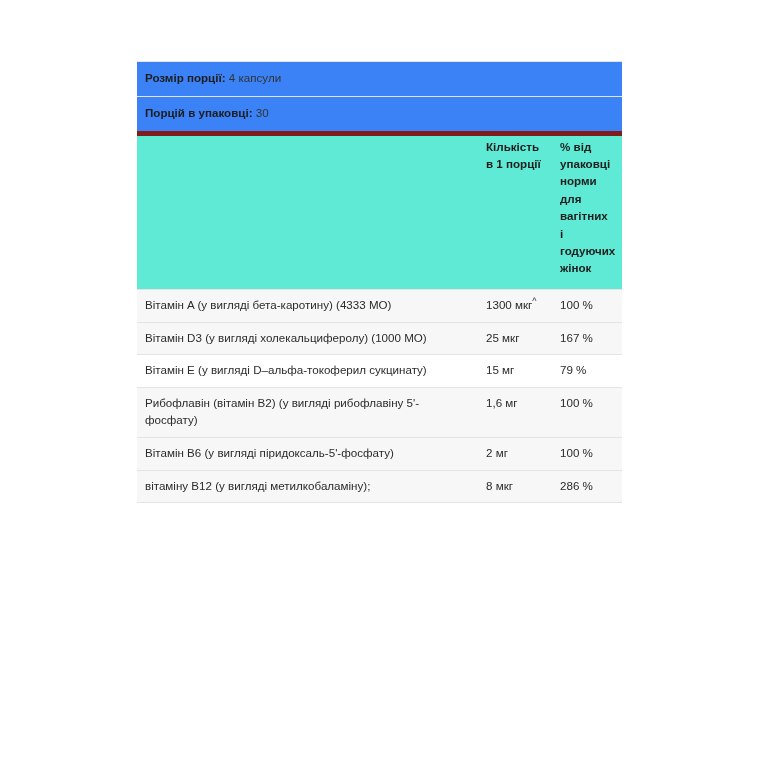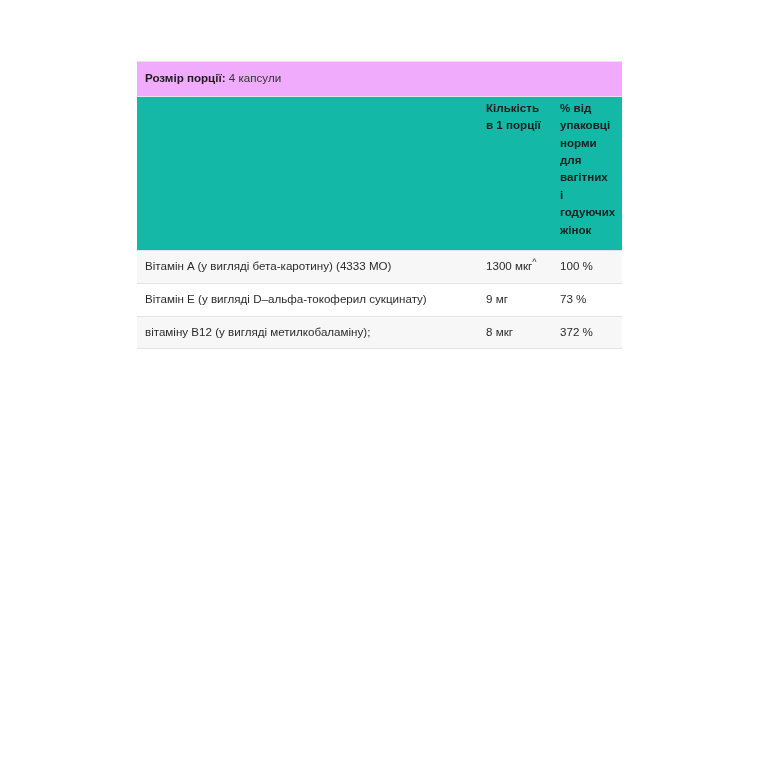--- a/index.html
+++ b/index.html
@@ -49,37 +49,37 @@
     font-weight: normal;
   }
 
   
   col.c-name   { width: 341px; }
   col.c-amount { width: 74px; }
   col.c-dv     { width: 70px; }
 
   
   tr.serving-row td {
-    background: #f0abfc;
+    background: #3b82f6;
     padding-top: 8px;
     padding-bottom: 9px;
   }
   tr.serving-row .lbl {
     font-weight: bold;
     color: #1d1d1d;
   }
   tr.serving-row .val {
     font-weight: normal;
     color: #333333;
   }
 
   
   tr.head-row td {
-    background: #14b8a6;
-    border-top: 1px solid #7f1d1d;
+    background: #5eead4;
+    border-top: 5px solid #7f1d1d;
     border-bottom: 1px solid #e4e4e4;
     padding-top: 2px;
     padding-bottom: 12px;
   }
   tr.head-row .hdr {
     font-weight: bold;
     color: #1d1d1d;
     line-height: 1.5;
   }
 
@@ -117,39 +117,60 @@
       </colgroup>
       <tbody>
 
         <tr class="serving-row">
           <td colspan="3">
             <span class="lbl">Розмір порції:</span>
             <span class="val">4 капсули</span>
           </td>
         </tr>
 
+        <tr class="serving-row">
+          <td colspan="3">
+            <span class="lbl">Порцій в упаковці:</span>
+            <span class="val">30</span>
+          </td>
+        </tr>
 
         <tr class="head-row">
           <td></td>
           <td class="hdr">Кількість в 1 порції</td>
           <td class="hdr">% від упаковці норми для вагітних і годуючих жінок</td>
         </tr>
 
       <tr class="nutrient shaded">
             <td class="name">Вітамін A (у вигляді бета-каротину) (4333 МО)</td>
             <td class="amount"><span>1300 мкг</span><sup class="mark">^</sup></td>
             <td class="dv">100 %</td>
           </tr>
+          <tr class="nutrient shaded">
+            <td class="name">Вітамін D3 (у вигляді холекальциферолу) (1000 МО)</td>
+            <td class="amount"><span>25 мкг</span></td>
+            <td class="dv">167 %</td>
+          </tr>
           <tr class="nutrient">
             <td class="name">Вітамін E (у вигляді D–альфа-токоферил сукцинату)</td>
-            <td class="amount"><span>9 мг</span></td>
-            <td class="dv">73 %</td>
+            <td class="amount"><span>15 мг</span></td>
+            <td class="dv">79 %</td>
+          </tr>
+          <tr class="nutrient shaded">
+            <td class="name">Рибофлавін (вітамін B2) (у вигляді рибофлавіну 5'-фосфату)</td>
+            <td class="amount"><span>1,6 мг</span></td>
+            <td class="dv">100 %</td>
+          </tr>
+          <tr class="nutrient shaded">
+            <td class="name">Вітамін B6 (у вигляді піридоксаль-5'-фосфату)</td>
+            <td class="amount"><span>2 мг</span></td>
+            <td class="dv">100 %</td>
           </tr>
           <tr class="nutrient shaded">
             <td class="name">вітаміну B12 (у вигляді метилкобаламіну);</td>
             <td class="amount"><span>8 мкг</span></td>
-            <td class="dv">372 %</td>
+            <td class="dv">286 %</td>
           </tr>
         </tbody>
     </table>
   </div>
 
 </div>
 
 </body></html>

